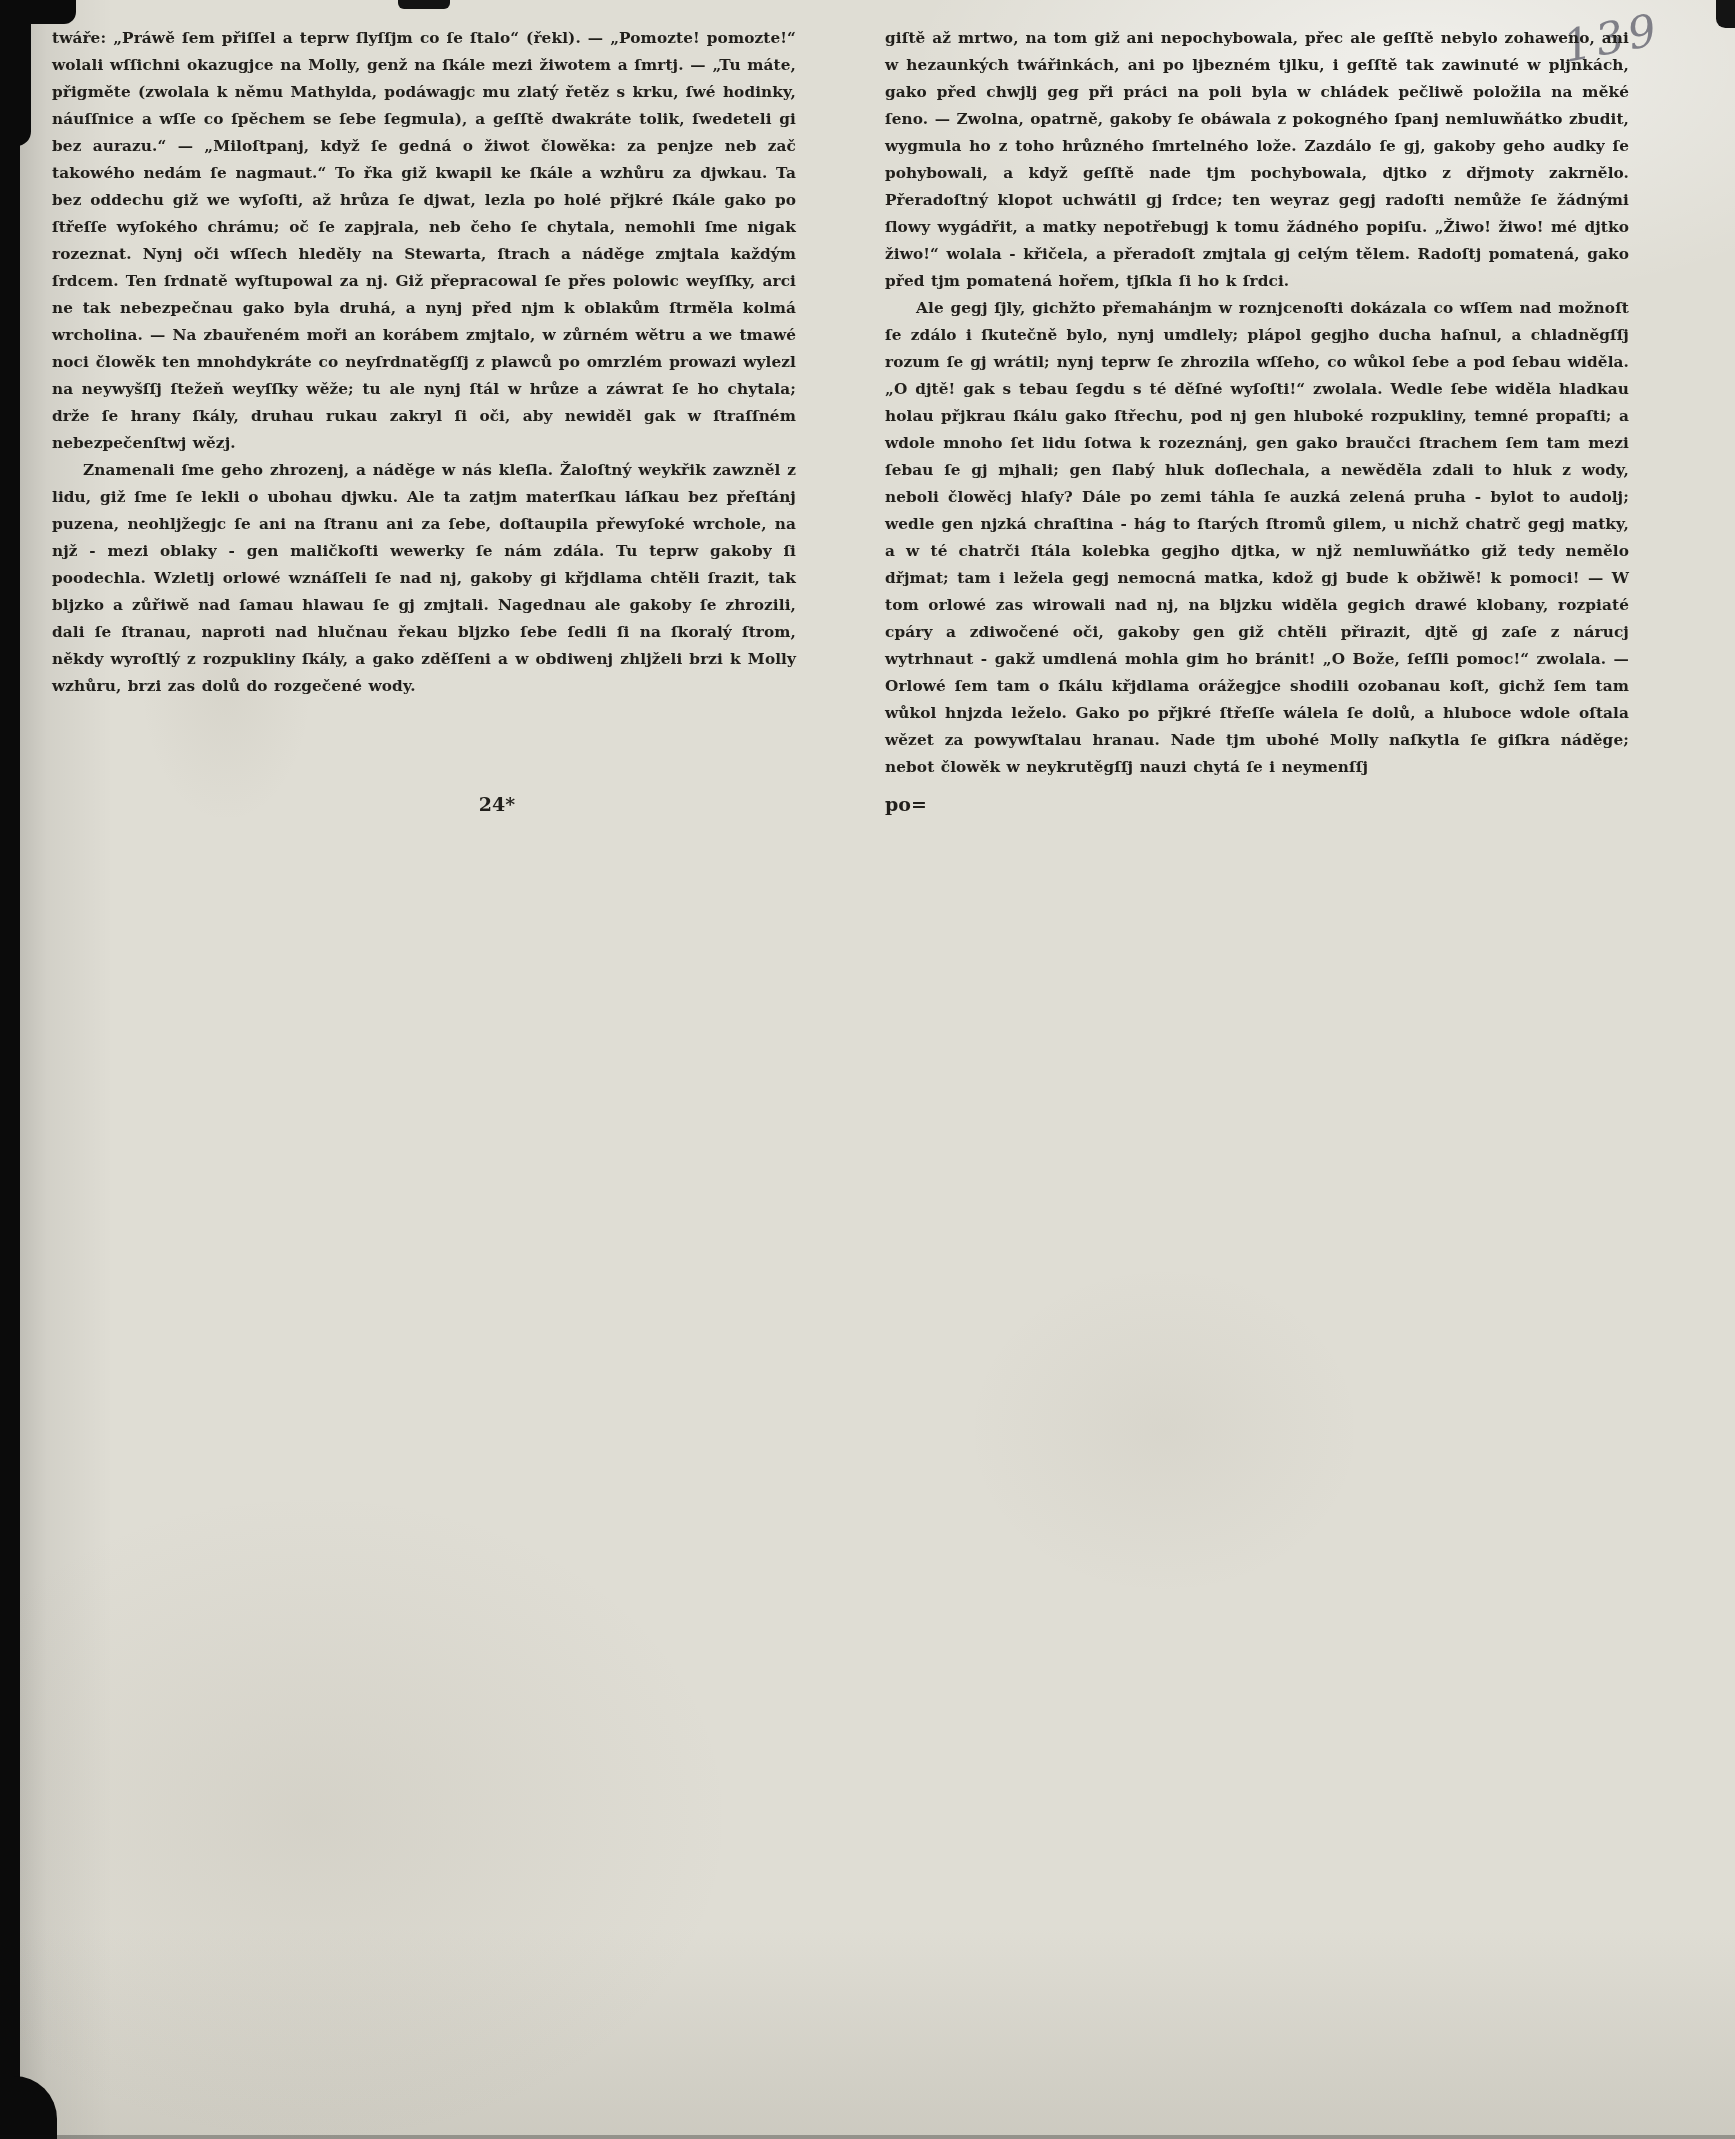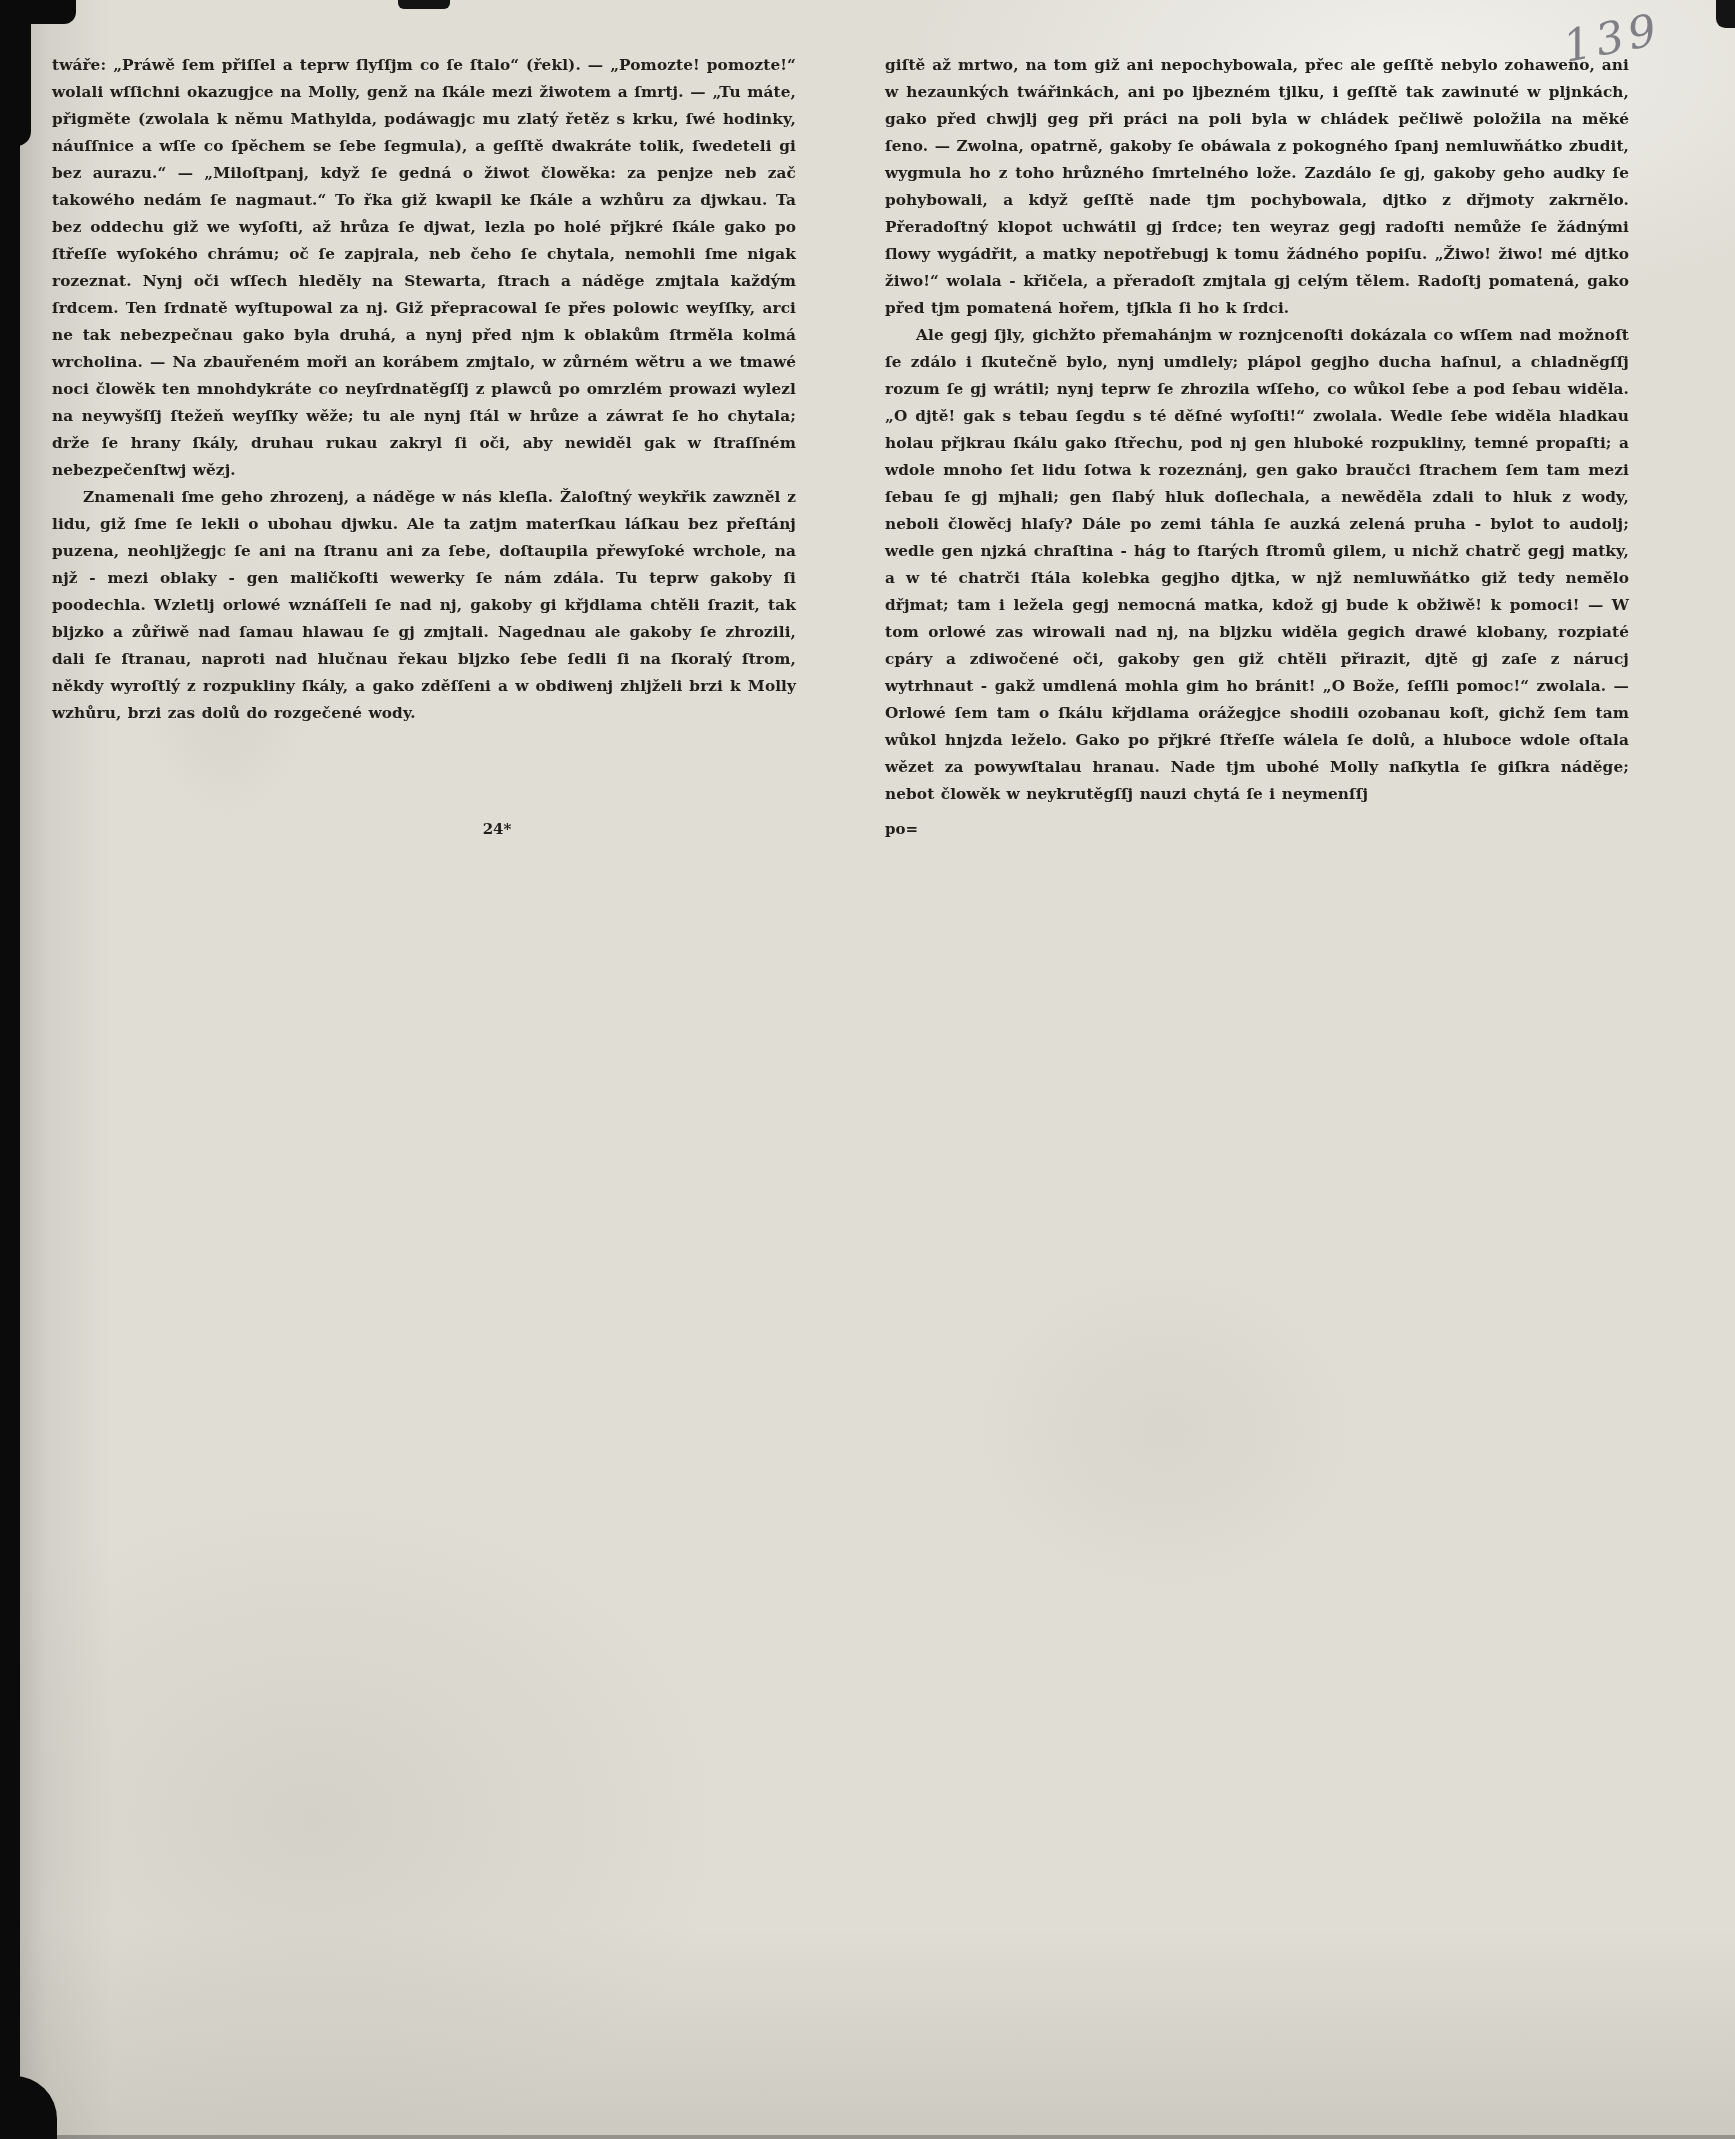--- a/index.html
+++ b/index.html
@@ -42,21 +42,21 @@
     font-style: italic;
     letter-spacing: 4.7px;
     color: #74747e;
     transform: rotate(-11deg);
     opacity: 0.9;
   }
   
   .content {
     position: absolute;
     left: 52px;
-    top: 52px;
+    top: 25px;
     width: 1578px;
     color: #211f1b;
   }
   .columns {
     display: flex;
     gap: 89px;
   }
   .col {
     flex: 0 0 744px;
     width: 744px;
@@ -65,21 +65,21 @@
     font-weight: bold;
     text-align: justify;
     word-spacing: 1px;
     letter-spacing: 0.1px;
   }
   .col p { margin: 0; }
   .col p.indent { text-indent: 31px; }
   .footer {
     display: flex;
     margin-top: 12px;
-    font-size: 15px;
+    font-size: 19px;
     font-weight: bold;
   }
   .f-left  { flex: 0 0 744px; text-align: center; padding-left: 146px; box-sizing: border-box; }
   .f-gap   { flex: 0 0 89px; }
   .f-right { flex: 0 0 744px; padding-right: 61px; box-sizing: border-box; }
 </style>
 </head>
 <body>
 
 <div class="page">

